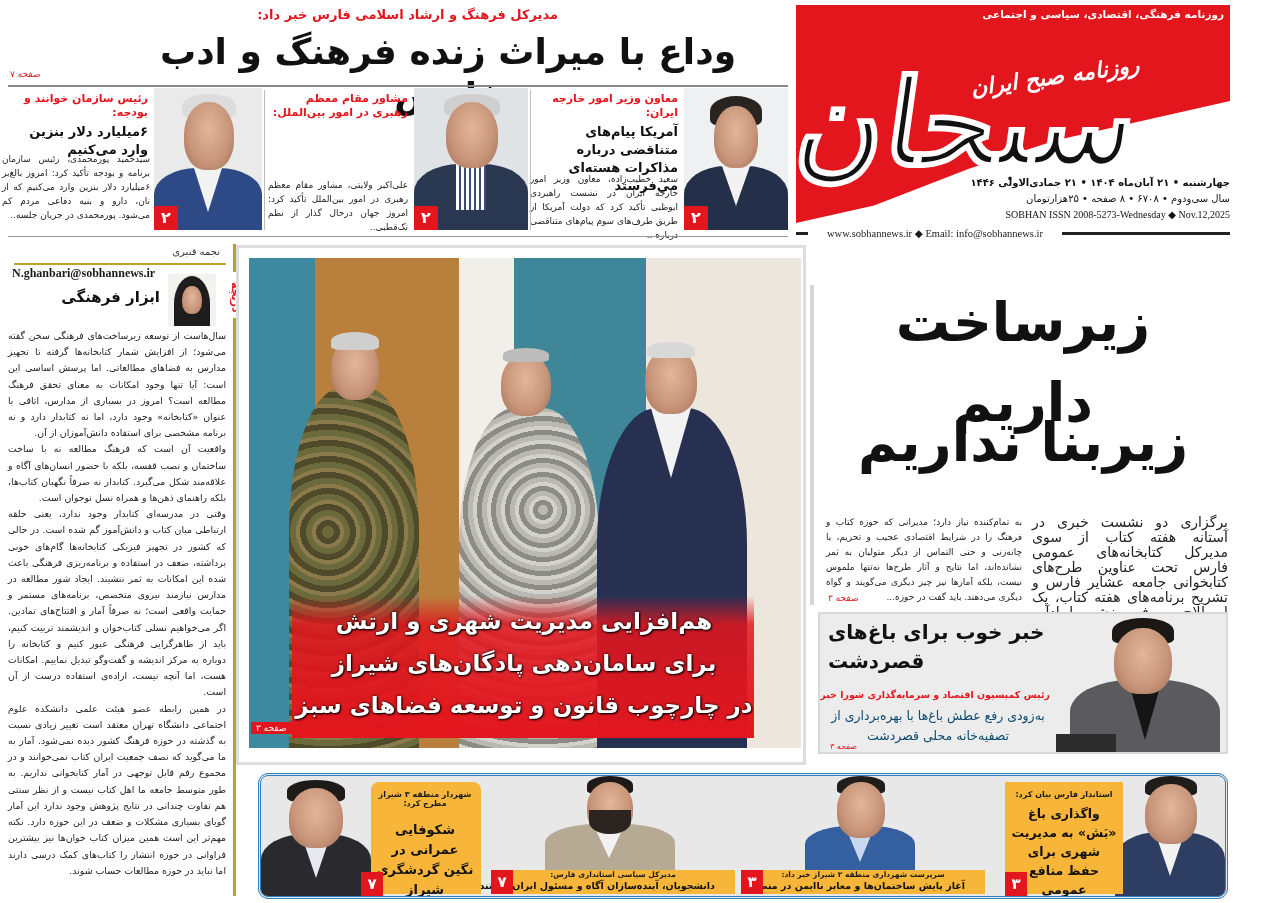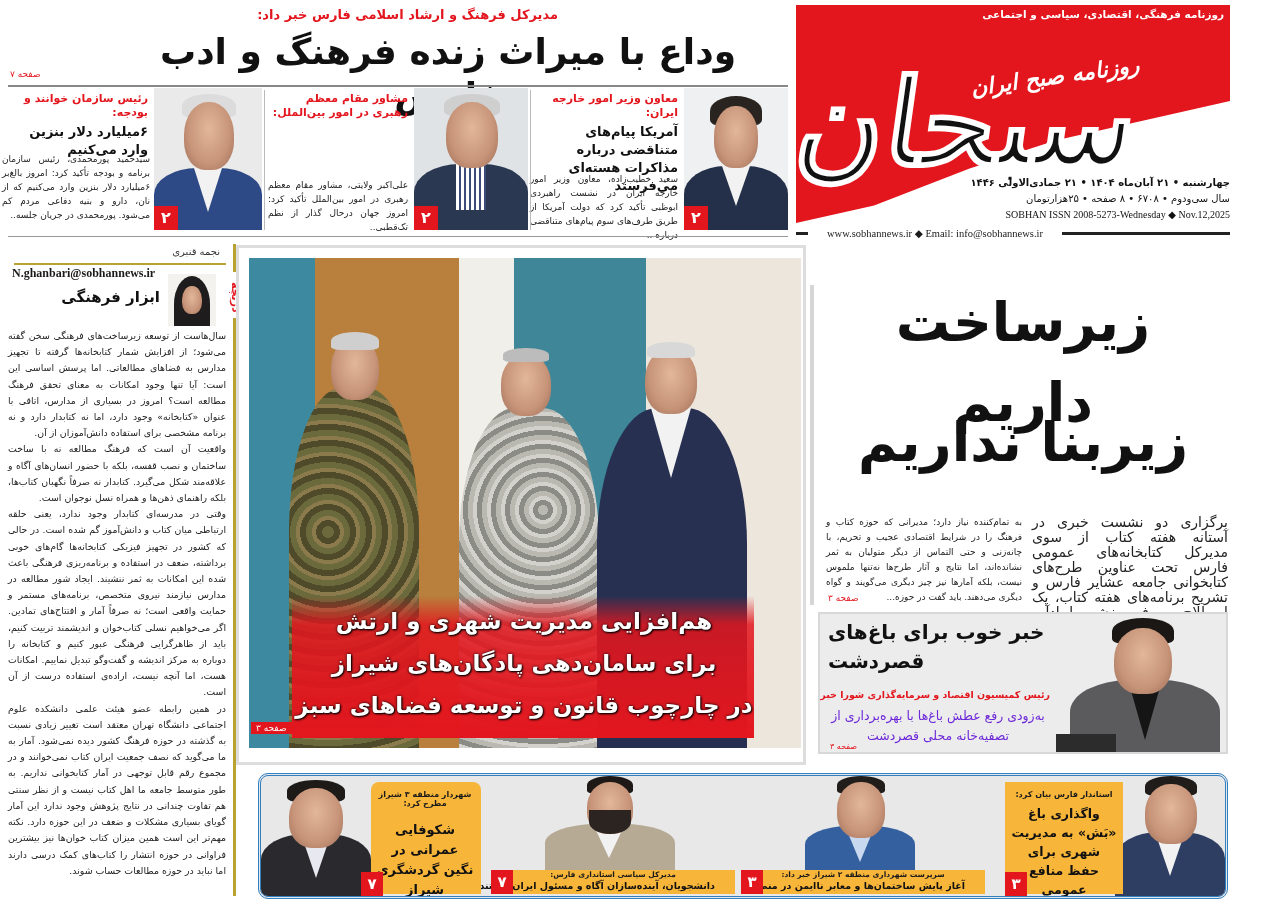--- a/index.html
+++ b/index.html
@@ -151,21 +151,21 @@
 <div class="abs" style="left:818px; top:612px; width:410px; height:142px; background:#ececec; border:2px solid #d8d8d8; overflow:hidden;">
   <div style="position:absolute; right:0; top:0; width:170px; height:142px; background:#ececec;">
     <div class="suit" style="left:14px; top:66px; width:150px; height:80px; background:#5b5b5e;"></div>
     <div class="shirt" style="left:72px; top:66px; width:34px; height:60px; background:#151515;"></div>
     <div class="hair" style="left:56px; top:4px; width:62px; height:26px; background:#1b1714;"></div>
     <div class="face" style="left:58px; top:14px; width:58px; height:66px;"></div>
     <div style="position:absolute; left:0; top:120px; width:60px; height:22px; background:#2c2c2c;"></div>
   </div>
   <div class="hline" style="position:absolute; right:176px; top:4px; width:222px; text-align:left; font-size:20px; line-height:29px;">خبر خوب برای باغ‌های قصردشت</div>
   <div class="kicker" style="position:absolute; right:176px; top:74px; width:232px; text-align:right; font-size:9.5px; white-space:nowrap;">رئیس کمیسیون اقتصاد و سرمایه‌گذاری شورا خبر داد:</div>
-  <div class="hline" style="position:absolute; right:176px; top:92px; width:224px; text-align:center; font-size:12.5px; line-height:20px; font-weight:normal; color:#6d28d9;">به‌زودی رفع عطش باغ‌ها با بهره‌برداری از تصفیه‌خانه محلی قصردشت</div>
+  <div class="hline" style="position:absolute; right:176px; top:92px; width:224px; text-align:center; font-size:12.5px; line-height:20px; font-weight:normal; color:#0c4a6e;">به‌زودی رفع عطش باغ‌ها با بهره‌برداری از تصفیه‌خانه محلی قصردشت</div>
   <div class="red" style="position:absolute; left:10px; top:128px; font-size:8px;">صفحه ۳</div>
 </div>
 
 <div class="abs" style="left:258px; top:773px; width:970px; height:126px; border:3px double #2f7fc1; border-radius:10px; background:#e8e8e8; overflow:hidden;">
 
   <div style="position:absolute; right:0; top:0; width:232px; height:120px;">
     <div style="position:absolute; right:0; top:0; width:110px; height:120px;">
       <div class="suit" style="left:0; top:56px; width:110px; height:66px; background:#2e3d62;"></div>
       <div class="shirt" style="left:40px; top:56px; width:30px; height:44px;"></div>
       <div class="hair" style="left:30px; top:0; width:52px; height:20px; background:#1f1c1a;"></div>

